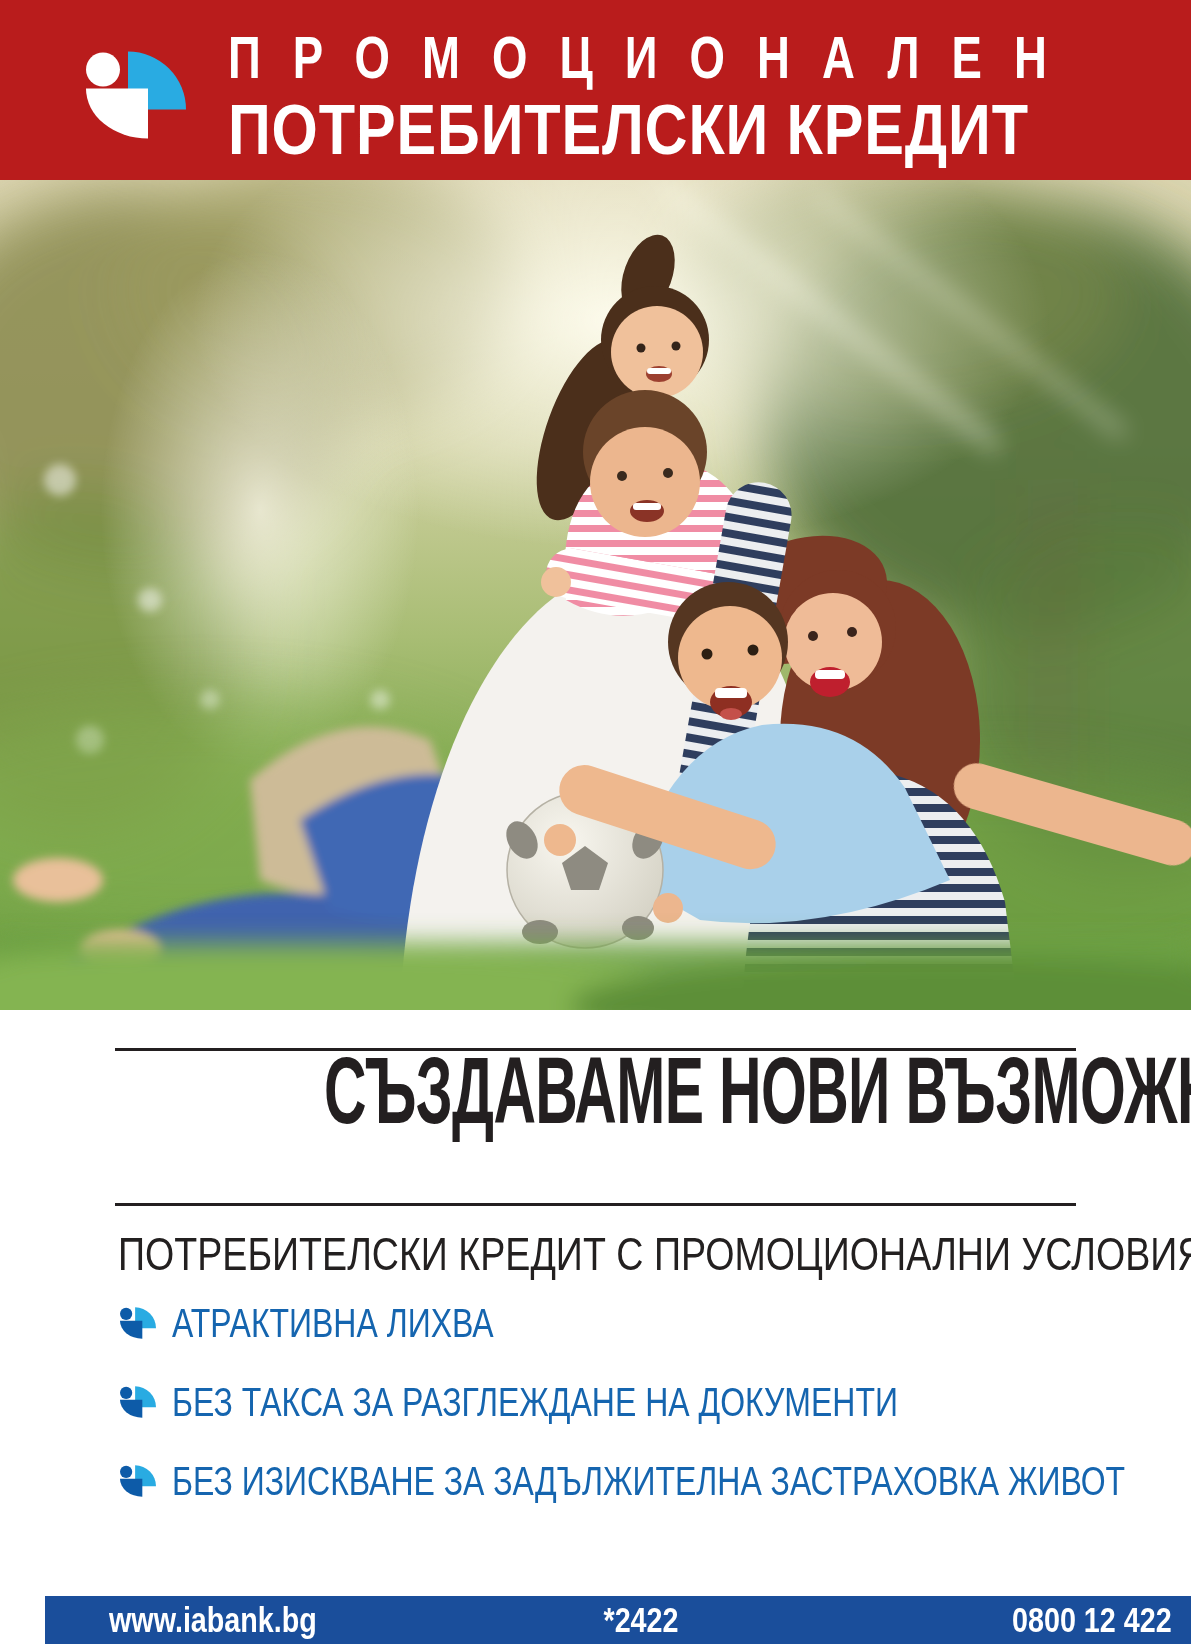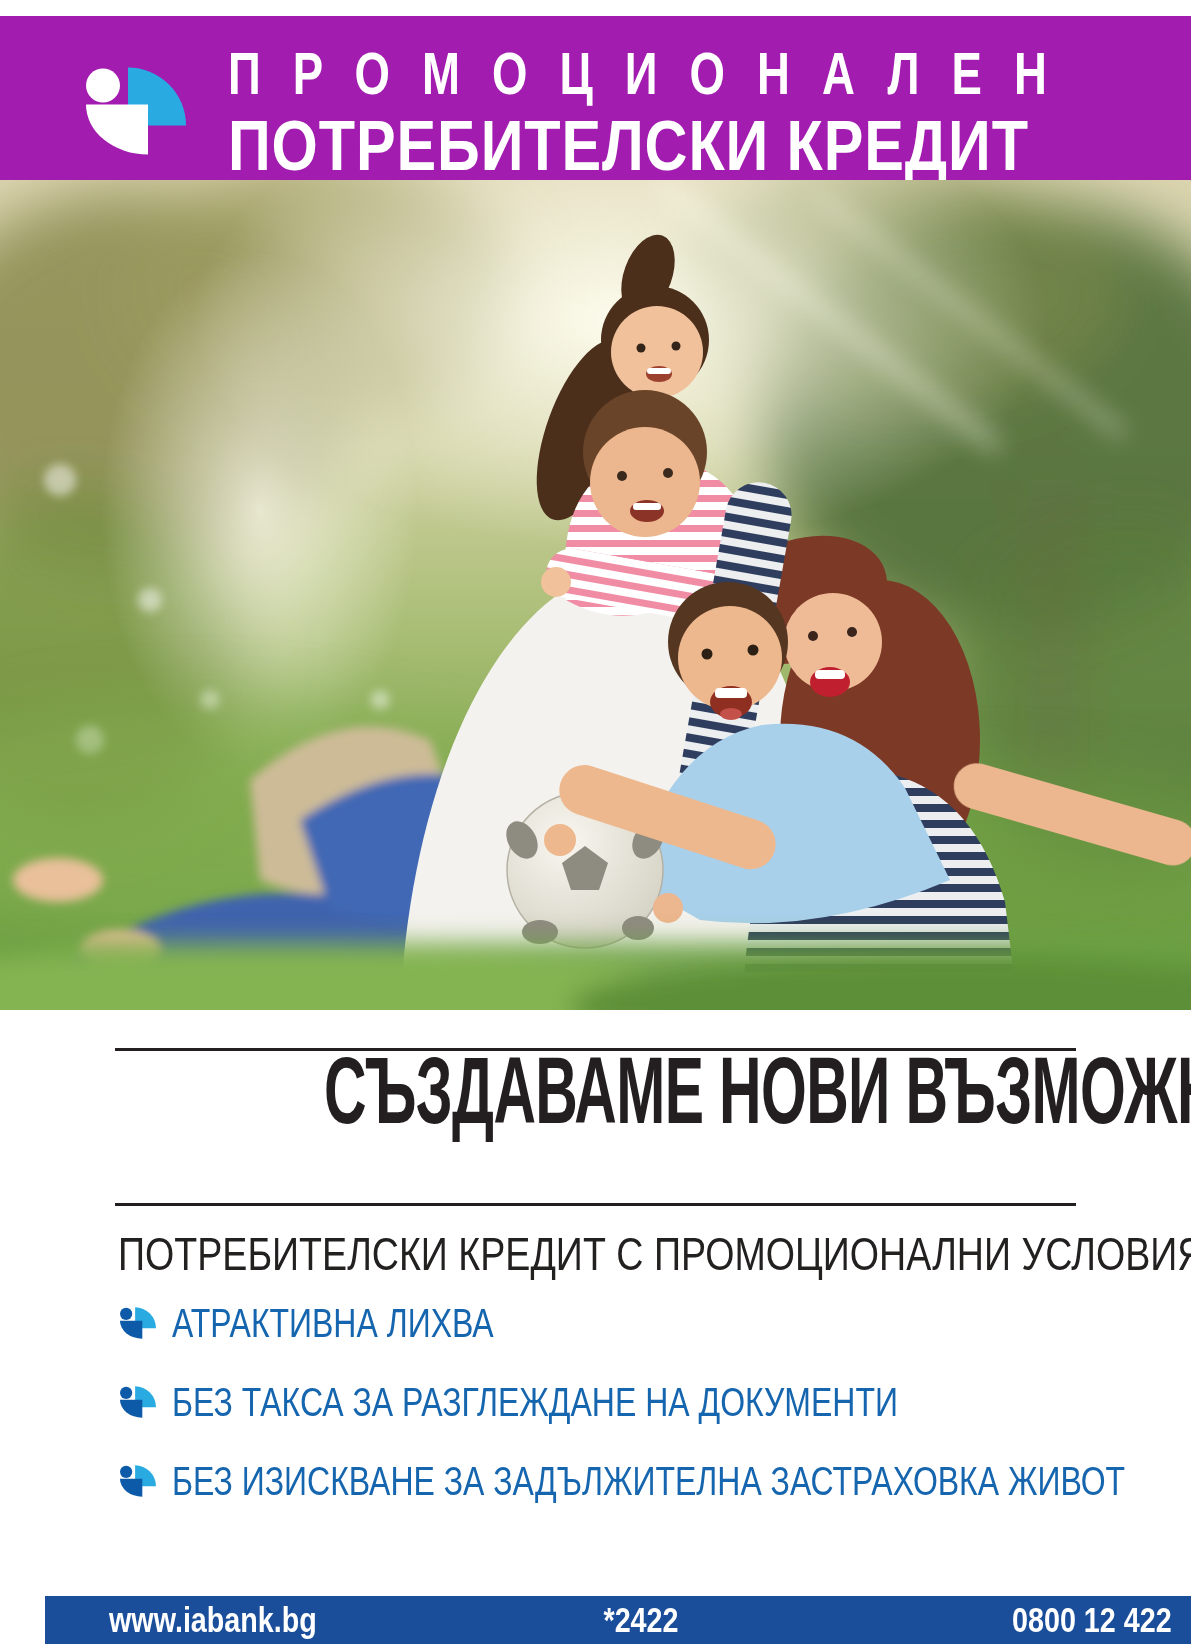--- a/index.html
+++ b/index.html
@@ -1,20 +1,20 @@
 <!DOCTYPE html>
 <html><head>
 <meta charset="utf-8">
 <style>
   html,body{margin:0;padding:0;background:#ffffff;}
   body{width:1191px;height:1644px;font-family:"Liberation Sans",sans-serif;}
   .poster{position:relative;width:1191px;height:1644px;overflow:hidden;background:#ffffff;}
 
   
-  .header{position:absolute;top:16px;left:0;width:1191px;height:180px;background:#a21caf;}
+  .header{position:absolute;top:0;left:0;width:1191px;height:180px;background:#b91c1c;}
   .logo{position:absolute;left:86px;top:50px;width:100px;height:90px;}
   .titles{position:absolute;left:228px;top:0;height:180px;}
   .t1{position:absolute;left:0;top:22px;color:#fff;font-weight:700;font-size:57px;
       letter-spacing:40px;white-space:nowrap;transform:scale(.8,1.05);transform-origin:left top;}
   .t2{position:absolute;left:0;top:90px;color:#fff;font-weight:700;font-size:70px;
       letter-spacing:1px;white-space:nowrap;transform:scale(.85,1.0);transform-origin:left top;}
 
   
   .photo{position:absolute;top:180px;left:0;width:1191px;height:830px;overflow:hidden;}
   .photo svg{display:block;width:1191px;height:830px;}

